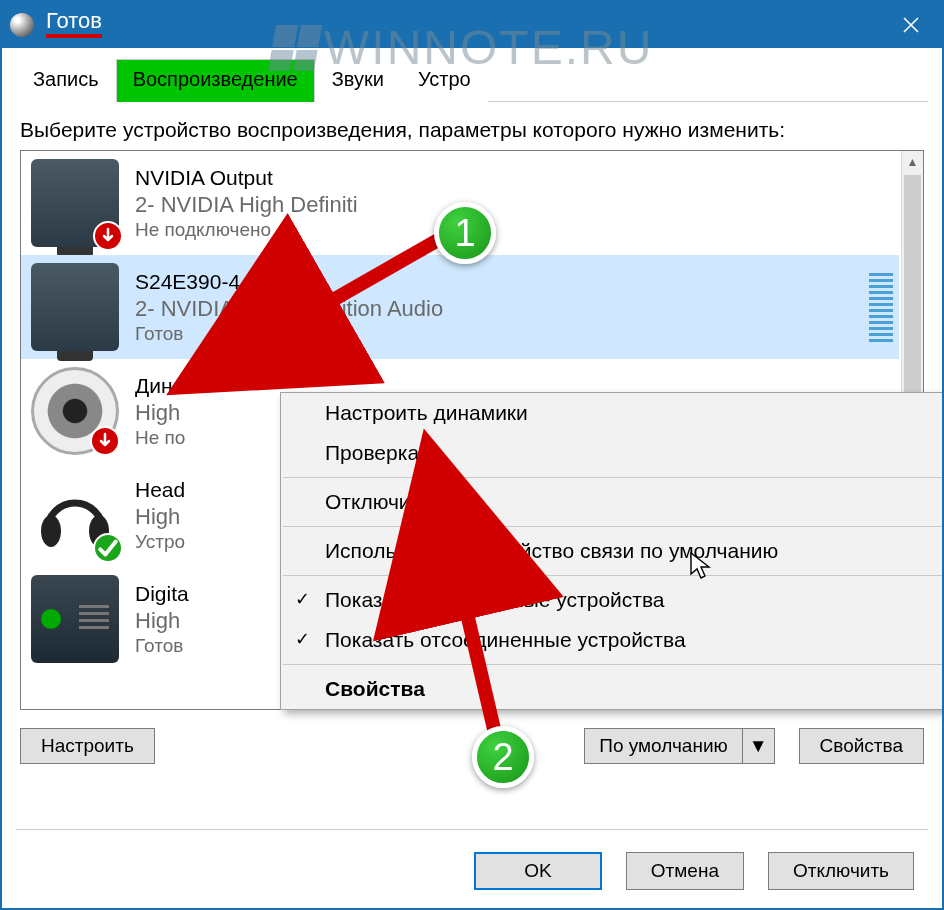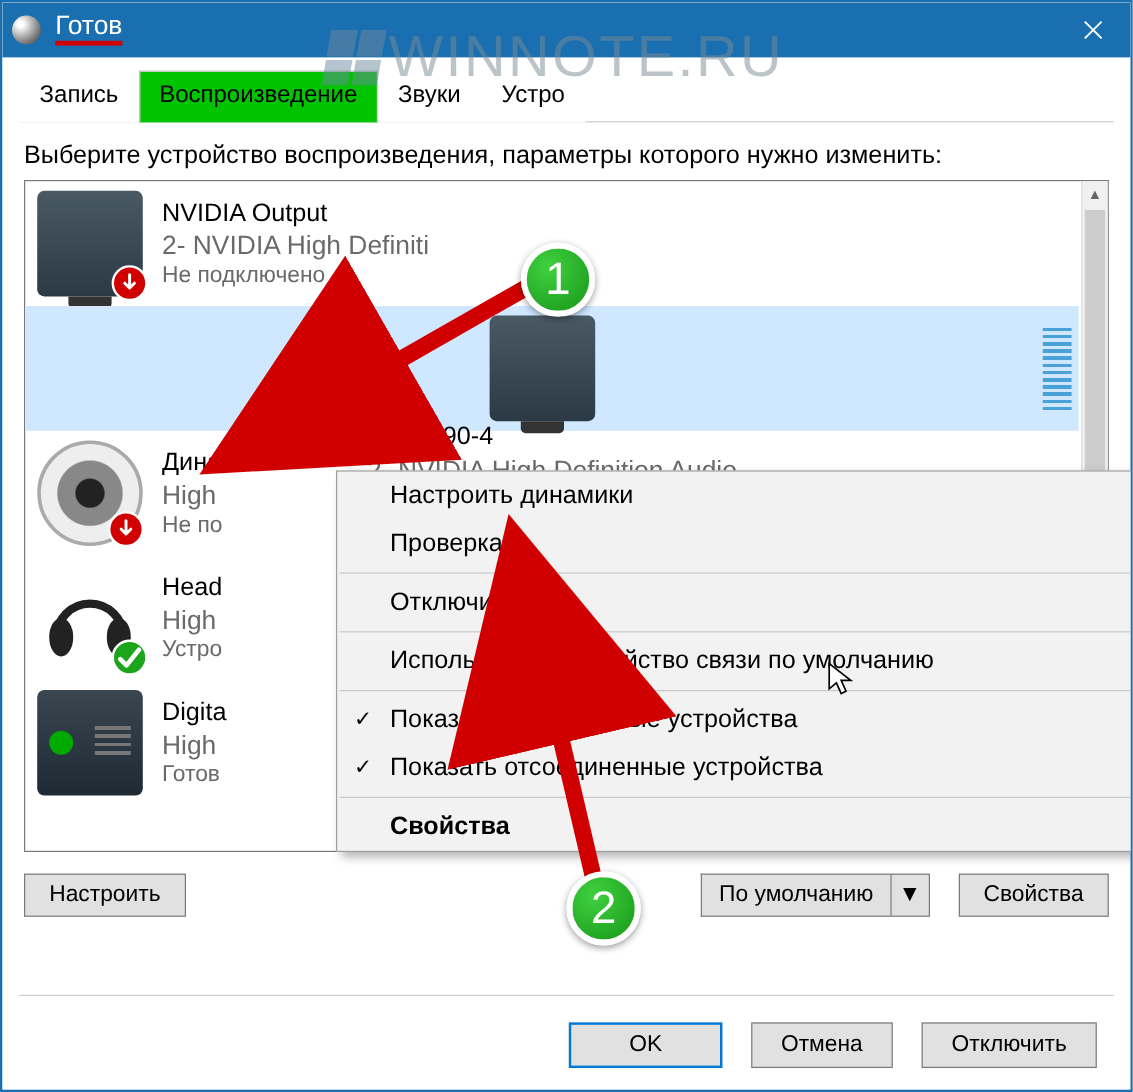--- a/index.html
+++ b/index.html
@@ -25,21 +25,21 @@
   .instruction { font-size:21px; margin:14px 4px 6px 4px; line-height:1.35; }
 
   .listbox { border:1px solid #7a7a7a; margin:6px 4px 10px 4px; height:560px; position:relative; }
   .listinner { position:absolute; inset:0; right:24px; overflow:hidden; }
   .scrollbar { position:absolute; top:0; right:0; width:22px; height:100%; background:#f0f0f0; border-left:1px solid #ddd; display:flex; flex-direction:column;}
   .sb-arrow { height:22px; display:flex; align-items:center; justify-content:center; color:#666; font-size:12px;}
   .sb-track { flex:1; position:relative;}
   .sb-thumb { position:absolute; left:2px; right:2px; top:2px; height:300px; background:#cdcdcd;}
 
   .device { display:flex; padding:8px 10px; align-items:center; height:104px; }
-  .device.selected { background:#cfe8ff;flex-direction:column; }
+  .device.selected { background:#cfe8ff; }
   .device .icon { width:88px; height:88px; margin-right:16px; position:relative; flex-shrink:0;}
   .device .texts { display:flex; flex-direction:column; line-height:1.25;}
   .device .dname { font-size:21px; color:#000; }
   .device .dsub { font-size:22px; color:#6a6a6a; }
   .device .dstat { font-size:19px; color:#6a6a6a; }
   .device.selected .bars { position:absolute; right:6px; top:18px; width:24px; height:70px; background: repeating-linear-gradient(to bottom, #4aa0d8 0 3px, transparent 3px 6px);}
 
   .badge { position:absolute; bottom:-4px; right:-4px; width:30px; height:30px; border-radius:50%; display:flex; align-items:center; justify-content:center; border:2px solid #fff;}
   .badge.red { background:#d00000; color:#fff; font-size:20px;}
   .badge.green { background:#1aa51a; color:#fff; font-size:22px;}

